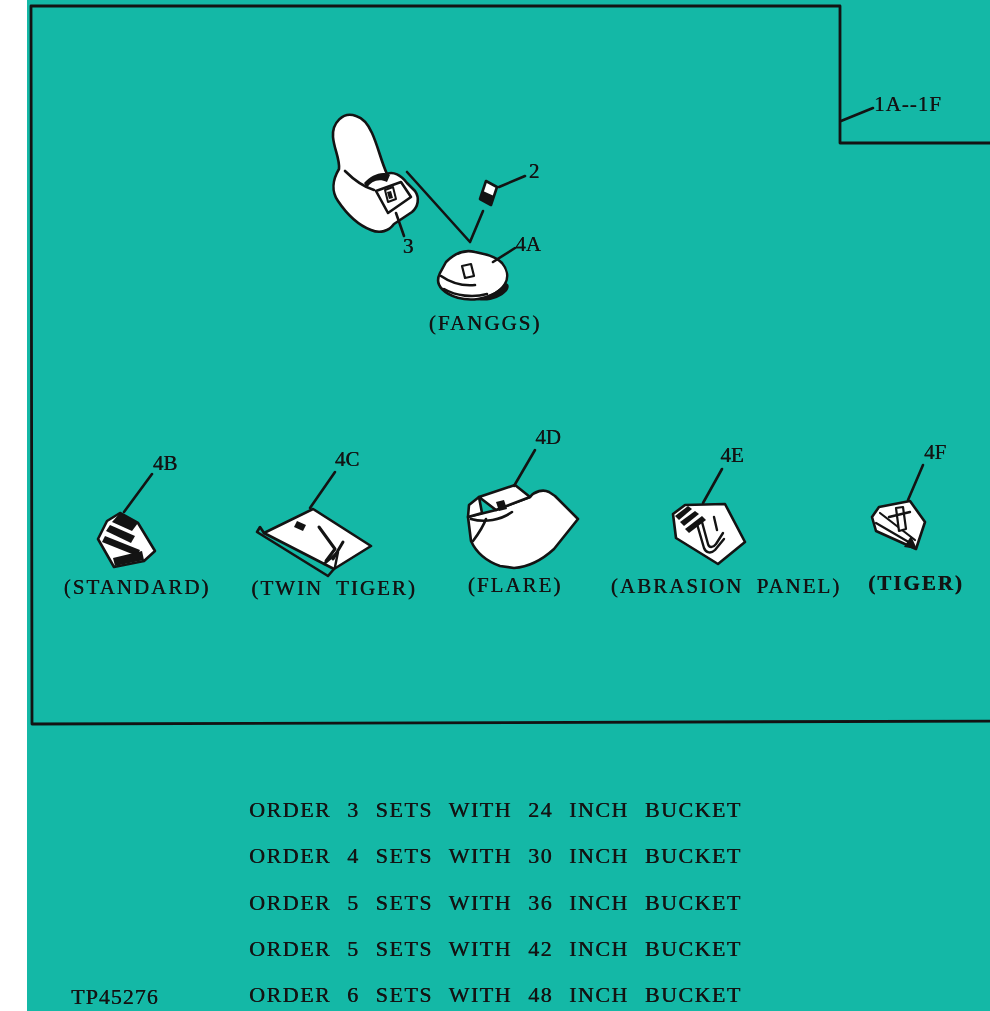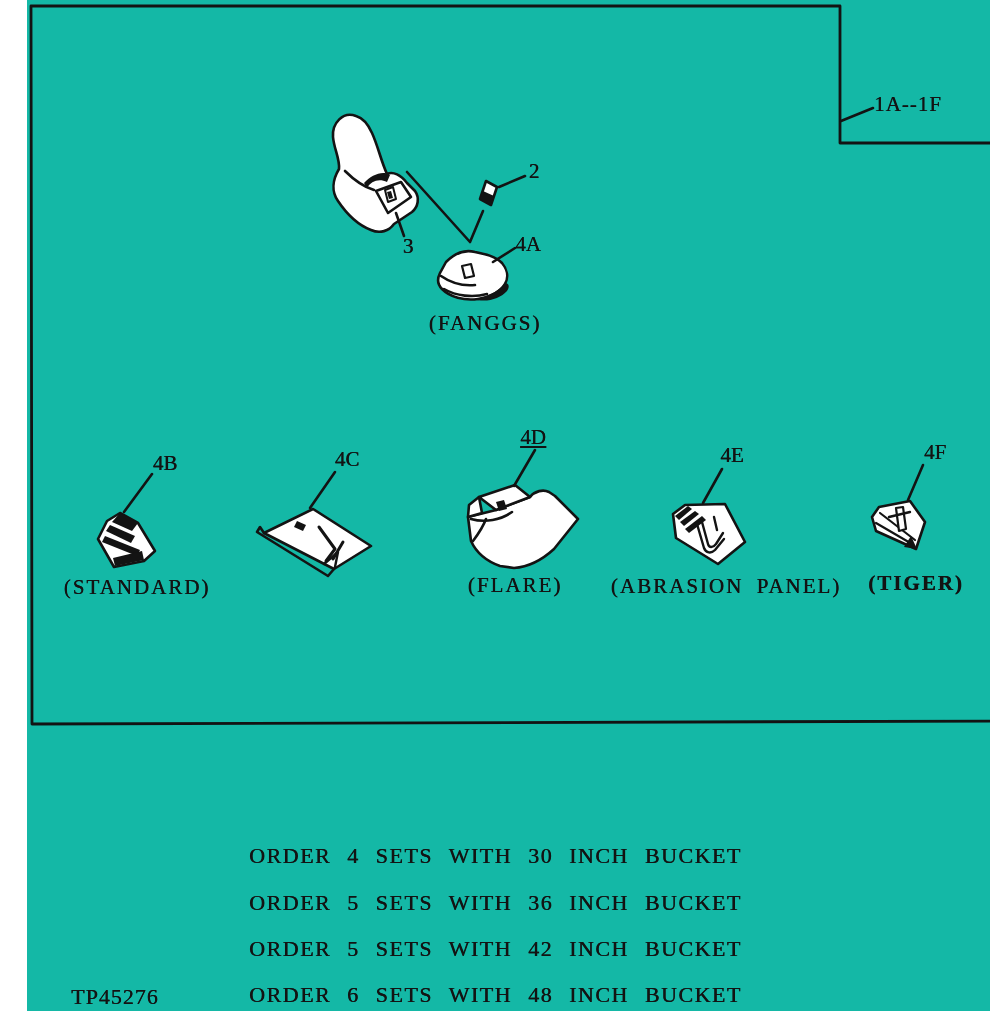--- a/index.html
+++ b/index.html
@@ -103,30 +103,32 @@
       <path d="M 881,500 L 896,465"></path>
     </g>
   </svg>
 
   <div class="label range-label" style="left:847px; top:92px;">1A--1F</div>
   <div class="label callout" style="left:507px; top:159px;">2</div>
   <div class="label callout" style="left:381px; top:234px;">3</div>
   <div class="label callout" style="left:501px; top:232px;">4A</div>
   <div class="label callout" style="left:138px; top:451px;">4B</div>
   <div class="label callout" style="left:320px; top:447px;">4C</div>
-  <div class="label callout" style="left:506px; top:425px;text-decoration:underline;">4D</div>
+  <div class="label callout" style="left:521px; top:425px;">4D</div>
   <div class="label callout" style="left:705px; top:443px;">4E</div>
   <div class="label callout" style="left:908px; top:440px;">4F</div>
 
   <div class="label caption" style="left:458px; top:311px;">(FANGGS)</div>
   <div class="label caption" style="left:110px; top:575px;text-align:right;">(STANDARD)</div>
+  <div class="label caption" style="left:307px; top:576px;">(TWIN TIGER)</div>
   <div class="label caption" style="left:488px; top:573px;">(FLARE)</div>
   <div class="label caption" style="left:699px; top:574px;">(ABRASION PANEL)</div>
   <div class="label caption" style="left:889px; top:571px;font-weight:bold;">(TIGER)</div>
 
+  <div class="order-line" style="top:797px;">ORDER 3 SETS WITH 24 INCH BUCKET</div>
   <div class="order-line" style="top:843px;">ORDER 4 SETS WITH 30 INCH BUCKET</div>
   <div class="order-line" style="top:890px;">ORDER 5 SETS WITH 36 INCH BUCKET</div>
   <div class="order-line" style="top:936px;">ORDER 5 SETS WITH 42 INCH BUCKET</div>
   <div class="order-line" style="top:982px;">ORDER 6 SETS WITH 48 INCH BUCKET</div>
 
   <div class="label doc-code" style="left:44px; top:984px;">TP45276</div>
 
 </div>
 
 </body></html>

